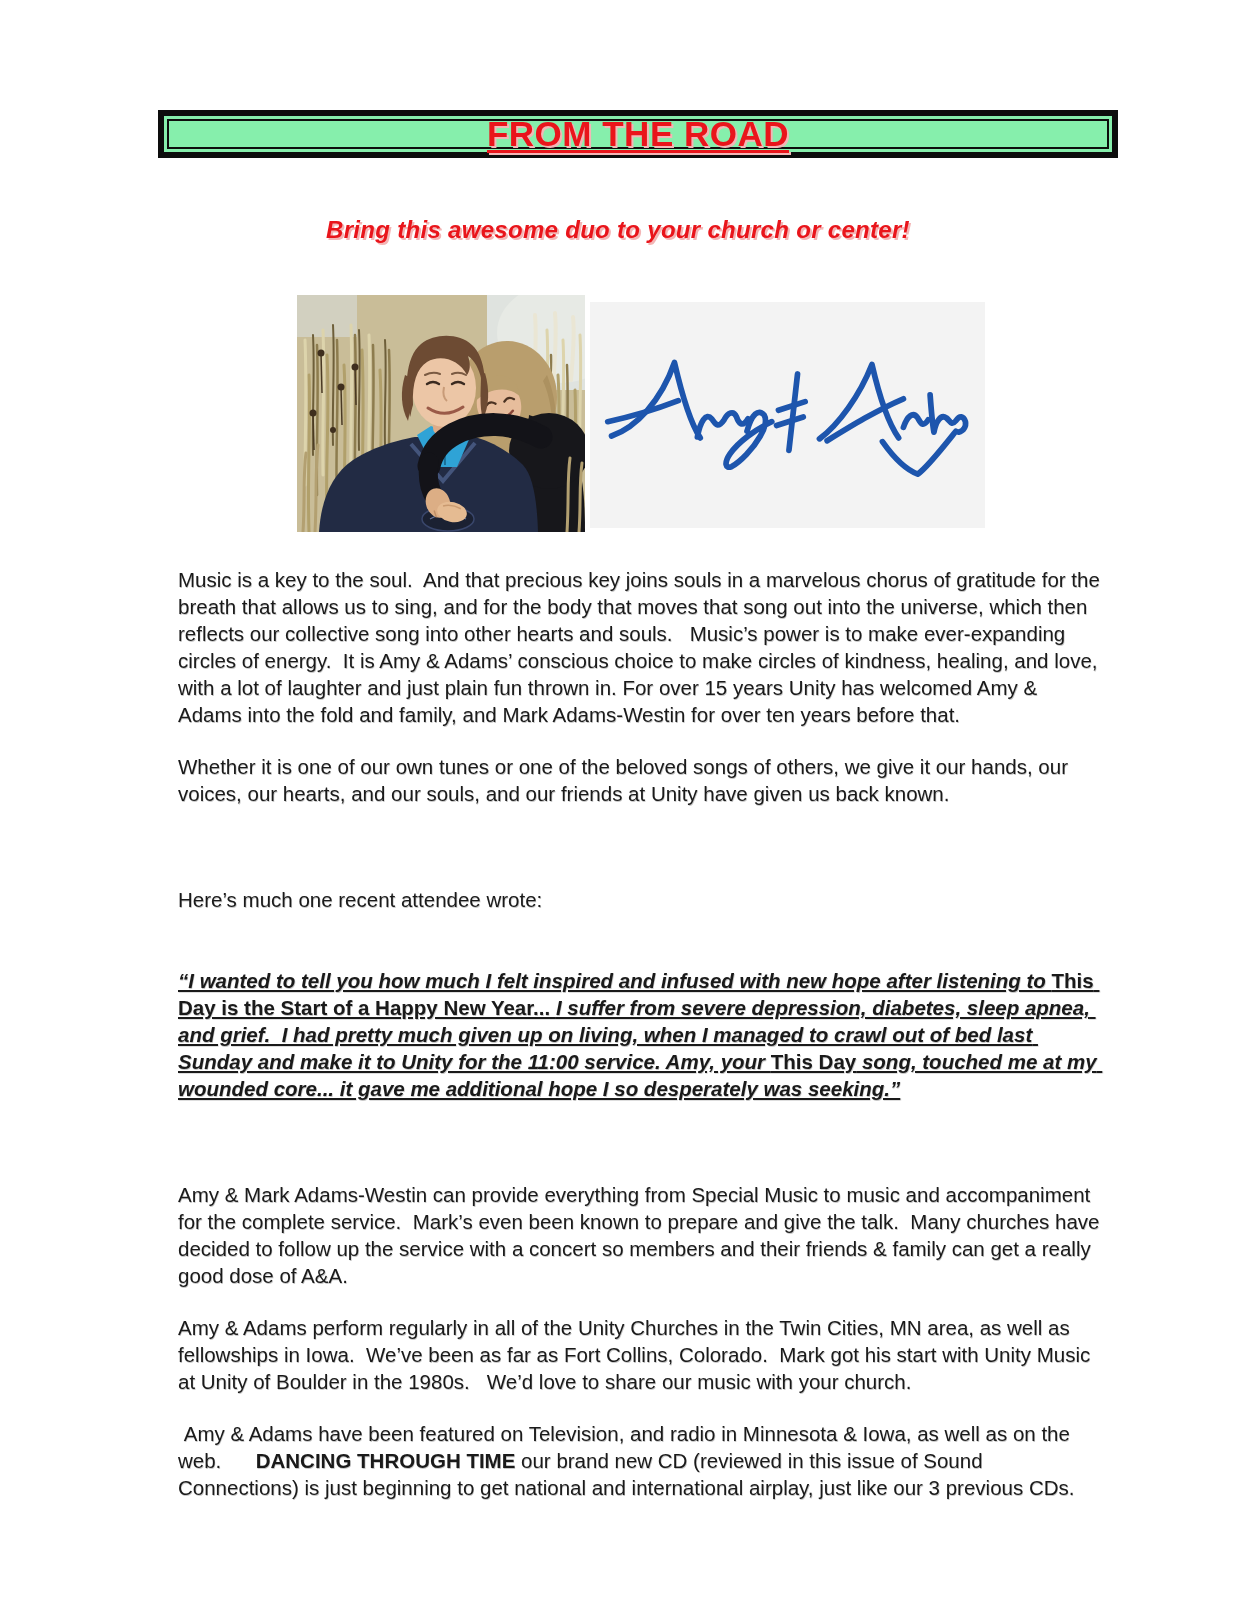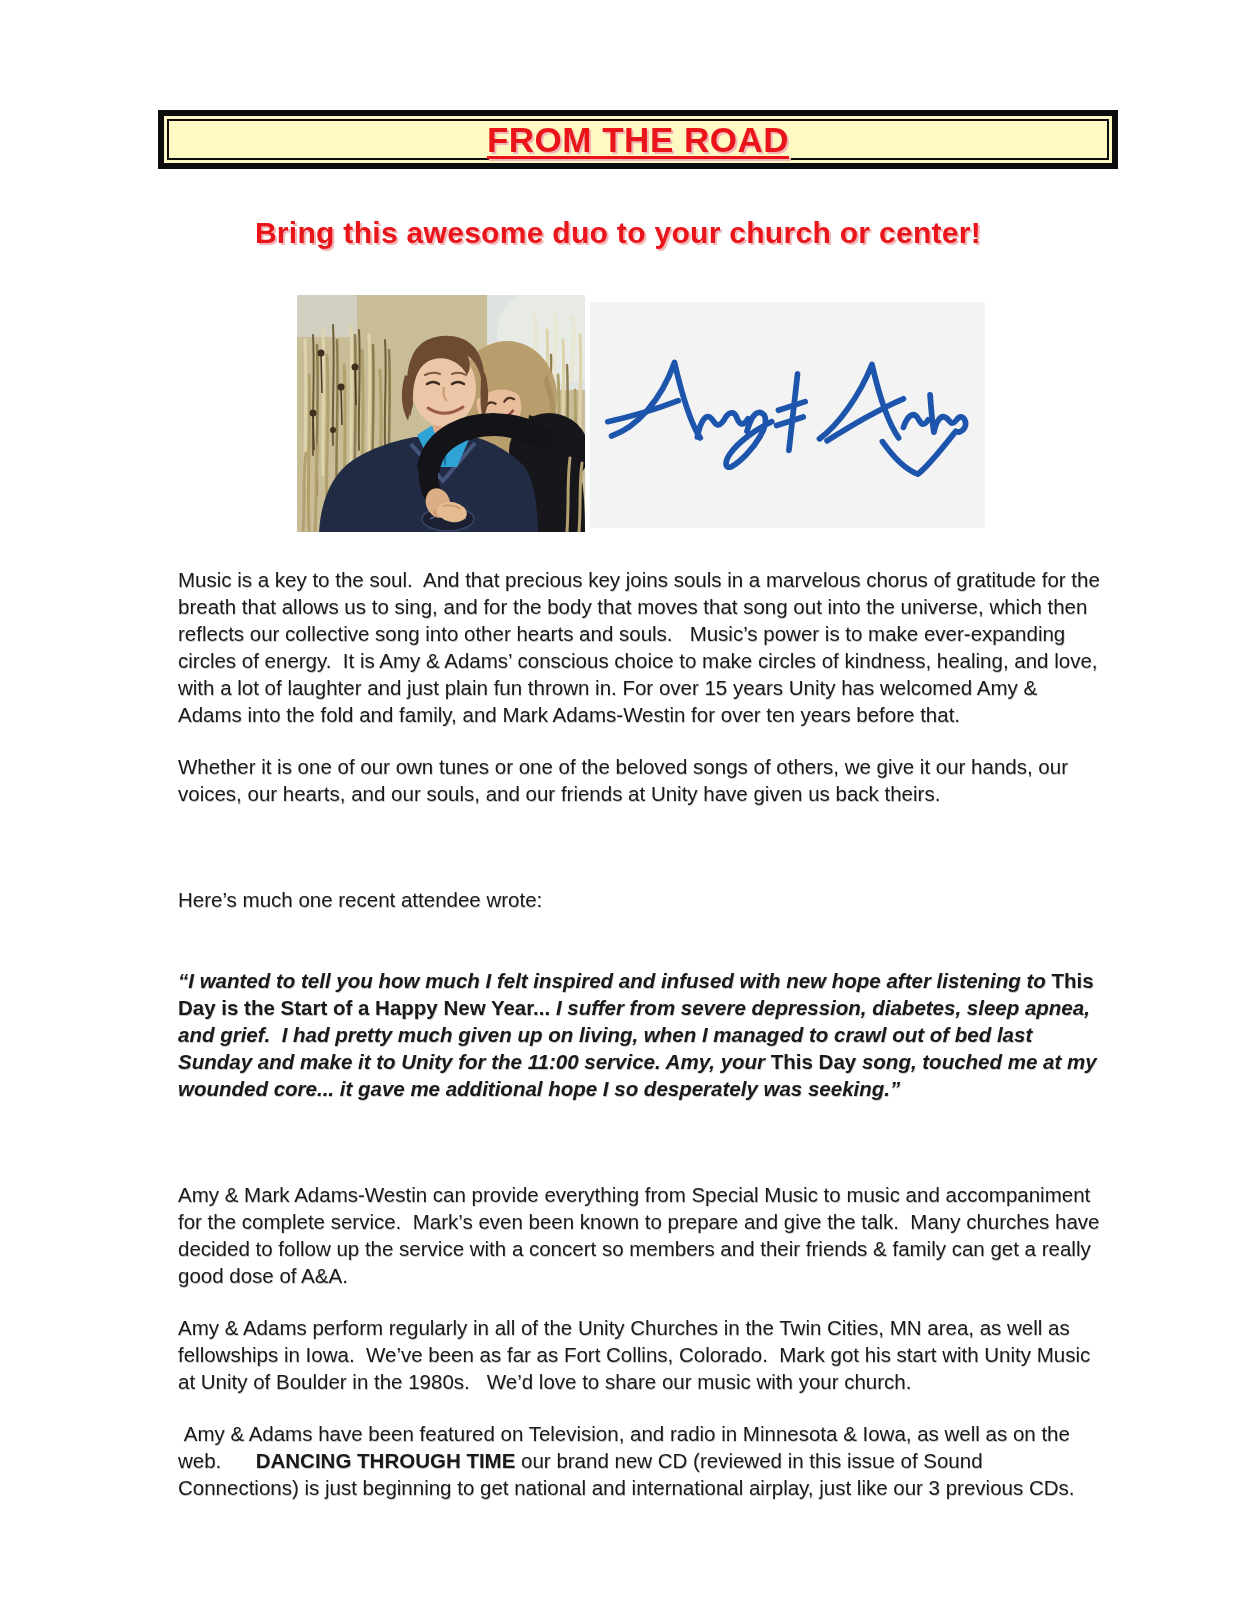--- a/index.html
+++ b/index.html
@@ -5,57 +5,57 @@
   html,body{margin:0;padding:0;}
   body{
     width:1236px;height:1600px;background:#ffffff;position:relative;
     font-family:"Liberation Sans", sans-serif;color:#191919;
     -webkit-font-smoothing:antialiased;
   }
   .page{position:absolute;inset:0;overflow:hidden;}
 
   
   .banner{
-    position:absolute;left:158px;top:110px;width:960px;height:59px;
-    box-sizing:border-box;border:6px solid #0d0d0d;background:#fef9c3;
+    position:absolute;left:158px;top:110px;width:960px;height:48px;
+    box-sizing:border-box;border:6px solid #0d0d0d;background:#86efac;
   }
   .banner-inner{
     box-sizing:border-box;margin:3px;border:2px solid #0d0d0d;
     height:calc(100% - 6px);display:flex;align-items:center;justify-content:center;
   }
   .banner-title{
     color:#e9151b;font-size:35px;font-weight:700;letter-spacing:.5px;
     text-decoration:underline;text-underline-offset:4px;
     text-shadow:2px 2px 0 #f3b6b6;
   }
 
   
   .tagline{
     position:absolute;top:216px;left:0;width:100%;text-align:center;
-    color:#e9151b;font-size:30px;font-weight:700;
+    color:#e9151b;font-size:24px;font-weight:700;font-style:italic;
     text-shadow:2px 2px 0 #f3b6b6;letter-spacing:.3px;
   }
 
   
   .hero{position:absolute;left:297px;top:295px;display:flex;align-items:flex-start;}
   .photo{width:288px;height:237px;display:block;}
   .logo-box{
     width:395px;height:226px;margin-left:5px;margin-top:7px;background:#f3f3f3;
     display:flex;align-items:center;justify-content:center;
   }
   .logo-box svg{width:372px;height:148px;display:block;}
 
   
   .content{
     position:absolute;left:178px;top:566px;width:926px;
     font-size:20.5px;line-height:27px;color:#1a1a1a;
     text-shadow:0.6px 0.6px 0.4px rgba(0,0,0,0.22);
   }
   .para{margin:0 0 25px 0;white-space:pre-wrap;}
-  .quote{font-weight:700;white-space:pre-wrap;}
+  .quote{font-weight:700;white-space:pre-wrap;text-decoration:underline;}
   .seg-italic{font-style:italic;}
   .seg-upright{font-style:normal;}
   .seg-bold{font-weight:700;margin-left:23px;}
   .seg-normal{font-weight:400;}
 </style>
 </head>
 <body>
 
 <div class="page">
 
@@ -206,21 +206,21 @@
           <path d="M316 88 C320 76 326 71 331 78 C334 83 336 89 342 80"></path>
           <path d="M344 54 C345 68 346 82 348 93 C350 82 355 74 361 78 C365 81 366 87 371 81 C375 75 379 76 381 82 C382 87 379 92 374 93"></path>
           <path d="M294 103 C306 120 320 133 331 137 C341 130 355 112 371 92"></path>
         </g>
       </svg>
     </div>
   </div>
 
   <div class="content">
     <p class="para">Music is a key to the soul.  And that precious key joins souls in a marvelous chorus of gratitude for the breath that allows us to sing, and for the body that moves that song out into the universe, which then reflects our collective song into other hearts and souls.   Music’s power is to make ever-expanding circles of energy.  It is Amy &amp; Adams’ conscious choice to make circles of kindness, healing, and love, with a lot of laughter and just plain fun thrown in. For over 15 years Unity has welcomed Amy &amp; Adams into the fold and family, and Mark Adams-Westin for over ten years before that.</p>
-    <p class="para">Whether it is one of our own tunes or one of the beloved songs of others, we give it our hands, our voices, our hearts, and our souls, and our friends at Unity have given us back theirs.</p>
+    <p class="para">Whether it is one of our own tunes or one of the beloved songs of others, we give it our hands, our voices, our hearts, and our souls, and our friends at Unity have given us back known.</p>
     <div class="para">
       <div>Here’s much one recent attendee wrote:</div>
       <div class="quote"><span class="seg-italic">“I wanted to tell you how much I felt inspired and infused with new hope after listening to </span><span class="seg-upright">This Day is the Start of a Happy New Year... </span><span class="seg-italic">I suffer from severe depression, diabetes, sleep apnea, and grief.  I had pretty much given up on living, when I managed to crawl out of bed last Sunday and make it to Unity for the 11:00 service. Amy, your </span><span class="seg-upright">This Day</span><span class="seg-italic"> song, touched me at my wounded core... it gave me additional hope I so desperately was seeking.”</span></div>
     </div>
     <p class="para">Amy &amp; Mark Adams-Westin can provide everything from Special Music to music and accompaniment for the complete service.  Mark’s even been known to prepare and give the talk.  Many churches have decided to follow up the service with a concert so members and their friends &amp; family can get a really good dose of A&amp;A.</p>
     <p class="para">Amy &amp; Adams perform regularly in all of the Unity Churches in the Twin Cities, MN area, as well as fellowships in Iowa.  We’ve been as far as Fort Collins, Colorado.  Mark got his start with Unity Music at Unity of Boulder in the 1980s.   We’d love to share our music with your church.</p>
     <p class="para"><span class="seg-normal"> Amy &amp; Adams have been featured on Television, and radio in Minnesota &amp; Iowa, as well as on the web.  </span><span class="seg-bold">DANCING THROUGH TIME</span><span class="seg-normal"> our brand new CD (reviewed in this issue of Sound Connections) is just beginning to get national and international airplay, just like our 3 previous CDs.</span></p>
   </div>
 
 </div>

